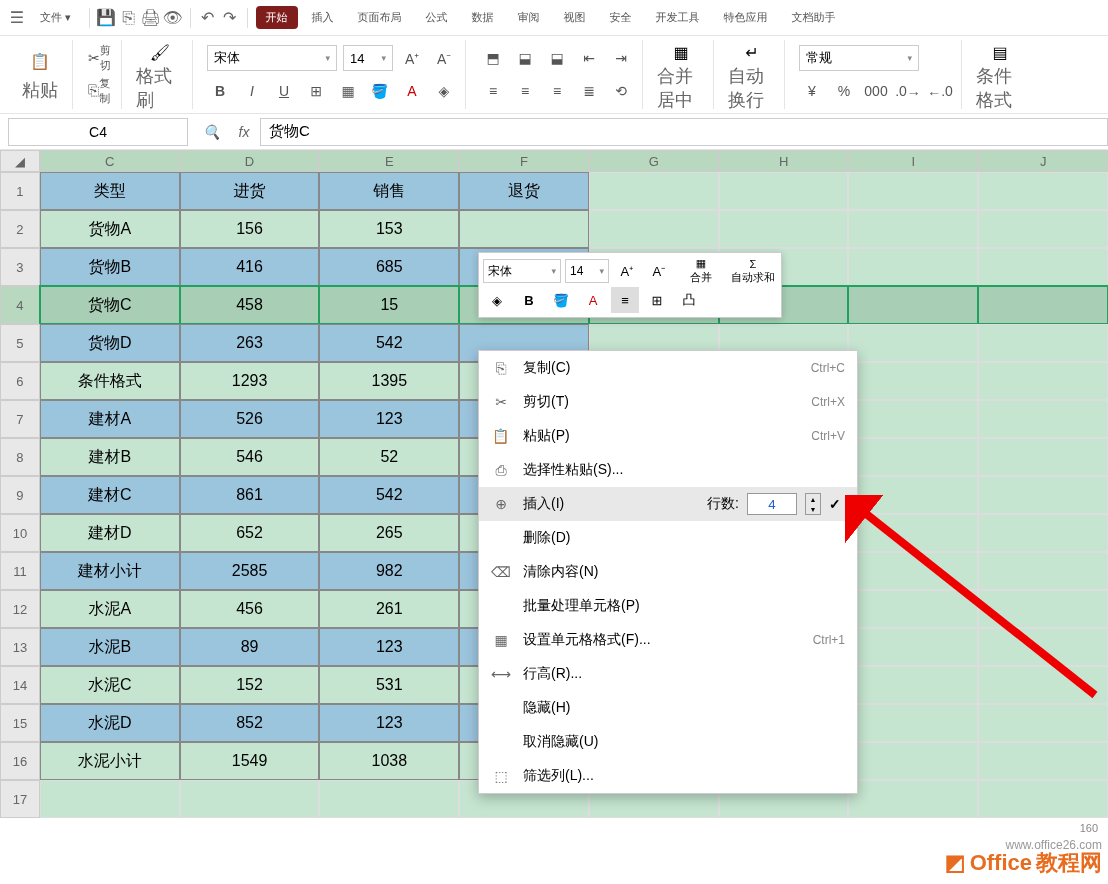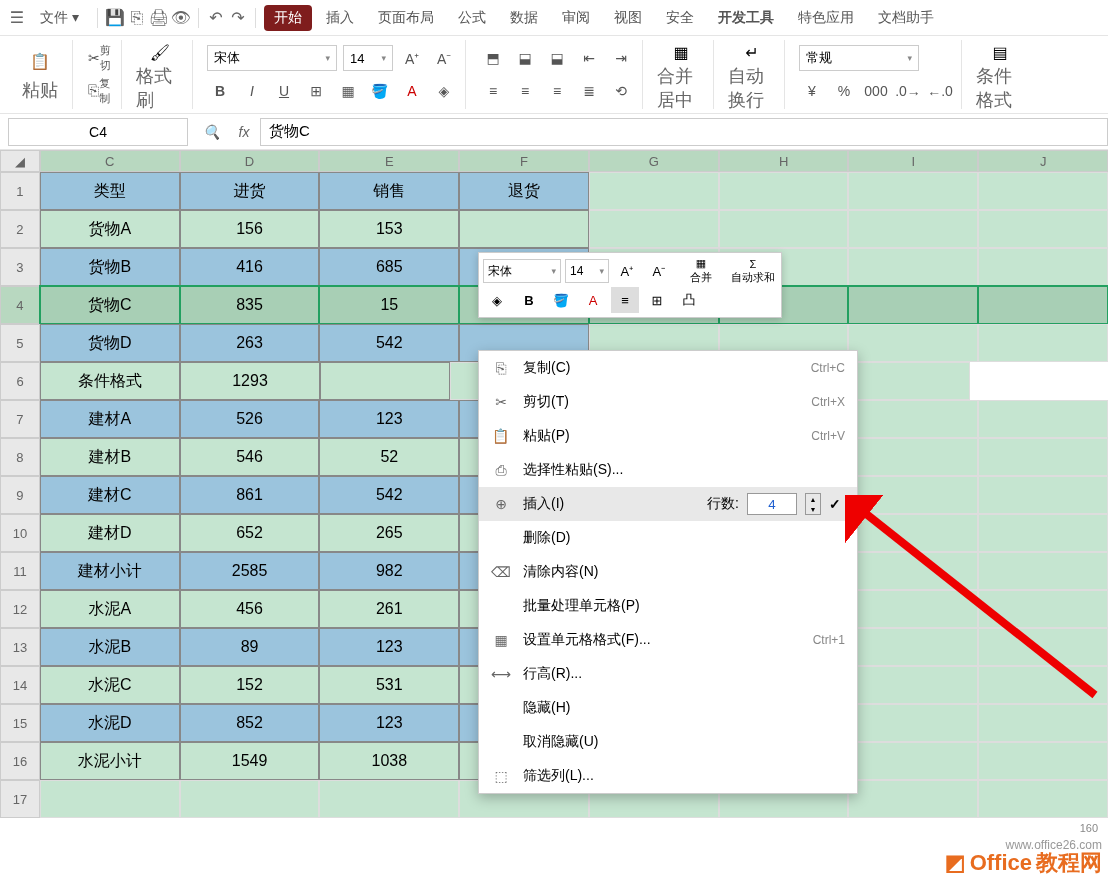--- a/index.html
+++ b/index.html
@@ -1,18 +1,18 @@
 <!DOCTYPE html>
 <html><head>
 <meta charset="utf-8">
 <style>
 *{margin:0;padding:0;box-sizing:border-box;font-family:"Microsoft YaHei",sans-serif}
 body{background:#fff;width:1108px;height:884px;overflow:hidden;position:relative}
 .menubar{display:flex;align-items:center;height:36px;padding:0 8px;gap:4px;border-bottom:1px solid #e5e5e5}
-.menubar .mi{padding:4px 10px;font-size:14px;color:#555;cursor:pointer}
+.menubar .mi{padding:4px 10px;font-size:11px;color:#555;cursor:pointer}
 .menubar .mi.active{background:#7f1d1d;color:#fff;border-radius:4px}
 .menubar .ic{width:18px;height:18px;display:flex;align-items:center;justify-content:center;color:#666}
 .menubar .sep{width:1px;height:20px;background:#ddd;margin:0 4px}
 .ribbon{display:flex;height:78px;border-bottom:1px solid #e5e5e5;padding:4px 8px;gap:6px}
 .rgroup{display:flex;flex-direction:column;border-right:1px solid #e5e5e5;padding:2px 8px}
 .rgroup.noborder{border-right:none}
 .rtop{display:flex;gap:6px;align-items:center;flex:1}
 .rbot{display:flex;gap:6px;align-items:center;flex:1}
 .bigbtn{display:flex;flex-direction:column;align-items:center;justify-content:center;width:48px;height:70px;gap:2px}
 .bigbtn .ic{width:28px;height:28px;display:flex;align-items:center;justify-content:center}
@@ -82,21 +82,21 @@
   <span class="ic">↷</span>
   <span class="sep"></span>
   <span class="mi active">开始</span>
   <span class="mi">插入</span>
   <span class="mi">页面布局</span>
   <span class="mi">公式</span>
   <span class="mi">数据</span>
   <span class="mi">审阅</span>
   <span class="mi">视图</span>
   <span class="mi">安全</span>
-  <span class="mi" style="font-weight:bold">开发工具</span>
+  <span class="mi" style="font-weight:normal">开发工具</span>
   <span class="mi">特色应用</span>
   <span class="mi">文档助手</span>
 </div>
 
 <div class="ribbon">
   <div class="rgroup">
     <div class="bigbtn">
       <span class="ic">📋</span>
       <span class="lbl">粘贴</span>
     </div>
@@ -245,21 +245,21 @@
         <div class="cell we even">685</div>
         <div class="cell wf even"></div>
         <div class="cell wg rest"></div>
         <div class="cell wh rest"></div>
         <div class="cell wi rest"></div>
         <div class="cell wj rest"></div>
       </div>
       <div class="row sel">
         <div class="rownum">4</div>
         <div class="cell wc odd selcell">货物C</div>
-        <div class="cell wd odd selcell">835</div>
+        <div class="cell wd odd selcell">458</div>
         <div class="cell we odd selcell">15</div>
         <div class="cell wf odd selcell">12</div>
         <div class="cell wg rest selcell"></div>
         <div class="cell wh rest selcell"></div>
         <div class="cell wi rest selcell"></div>
         <div class="cell wj rest selcell"></div>
       </div>
       <div class="row">
         <div class="rownum">5</div>
         <div class="cell wc even">货物D</div>
@@ -268,20 +268,21 @@
         <div class="cell wf even"></div>
         <div class="cell wg rest"></div>
         <div class="cell wh rest"></div>
         <div class="cell wi rest"></div>
         <div class="cell wj rest"></div>
       </div>
       <div class="row">
         <div class="rownum">6</div>
         <div class="cell wc odd">条件格式</div>
         <div class="cell wd odd">1293</div>
+        <div class="cell we odd">1395</div>
         <div class="cell wf odd"></div>
         <div class="cell wg rest"></div>
         <div class="cell wh rest"></div>
         <div class="cell wi rest"></div>
         <div class="cell wj rest"></div>
       </div>
       <div class="row">
         <div class="rownum">7</div>
         <div class="cell wc even">建材A</div>
         <div class="cell wd even">526</div>

